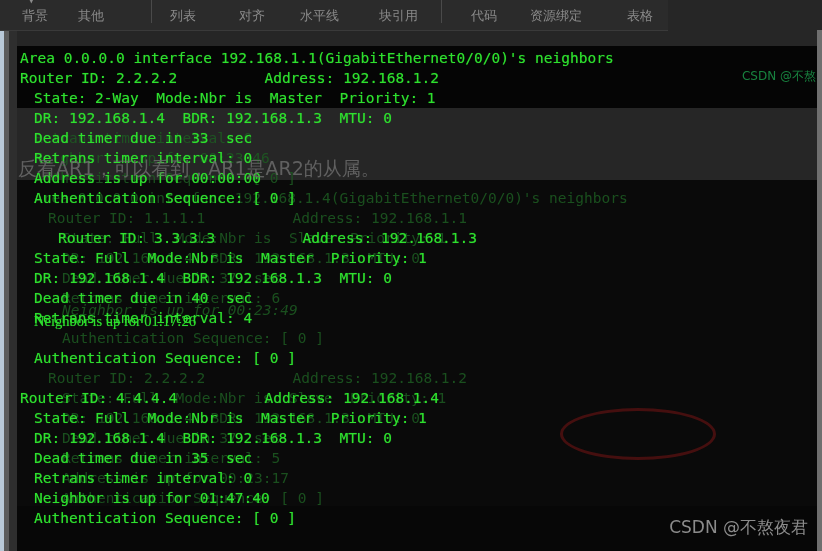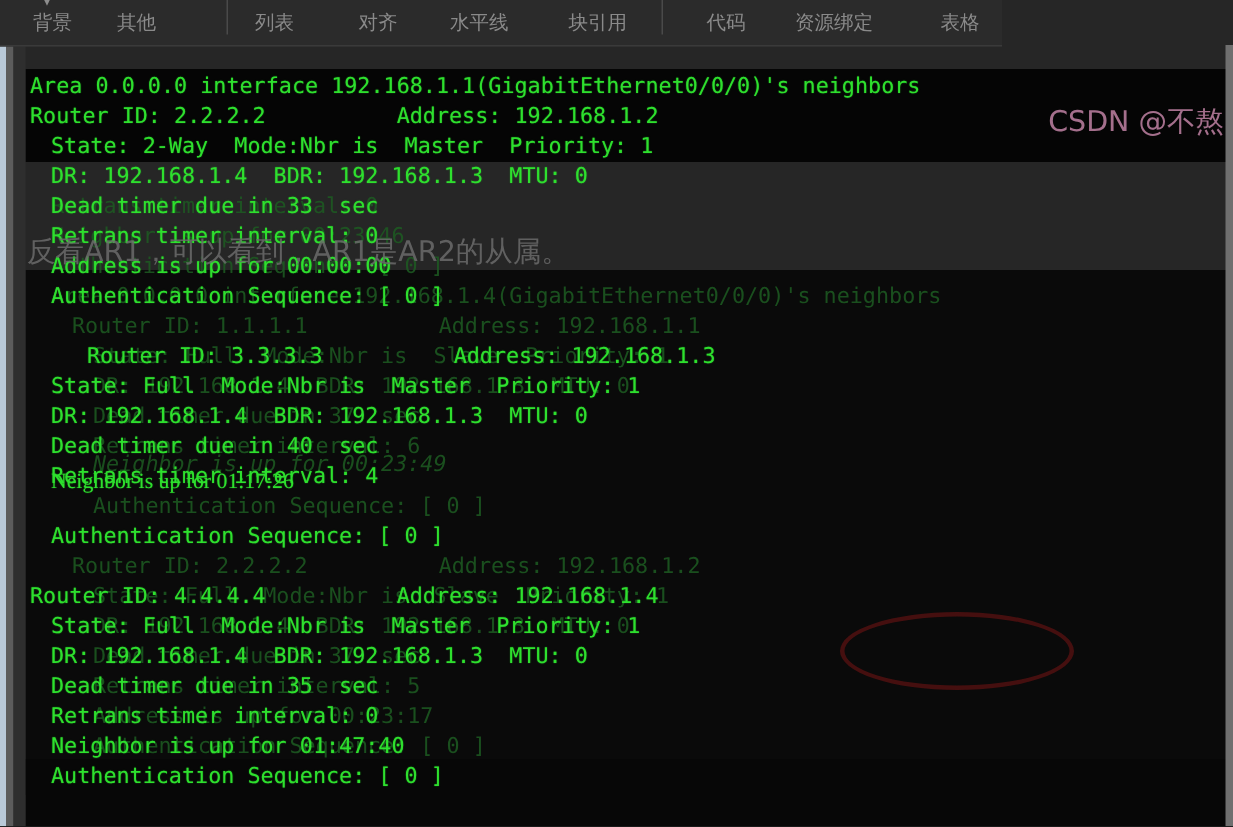--- a/index.html
+++ b/index.html
@@ -191,22 +191,22 @@
   .wm {
     position: absolute;
     z-index: 7;
     font-family: "DejaVu Sans", "Liberation Sans", sans-serif;
     white-space: nowrap;
     pointer-events: none;
   }
   .wm-top {
     right: 6px;
     top: 38px;
-    font-size: 19px;
-    color: #f9a8d4;
+    font-size: 12px;
+    color: #22c55e;
     opacity: 0.65;
   }
   .wm-bottom {
     right: 14px;
     bottom: 12px;
     font-size: 17px;
     color: #9a9a9a;
     opacity: 0.9;
   }
 
@@ -311,16 +311,17 @@
         <div class="line" style="left: 34px; top: 438px;">Retrans timer interval: 0</div>
         <div class="line" style="left: 34px; top: 458px;">Neighbor is up for 01:47:40</div>
         <div class="line" style="left: 34px; top: 478px;">Authentication Sequence: [ 0 ]</div>
       </div>
 
     <div class="line" style="left:20px; top:500px;"><span>[R1]</span><span class="cursor"></span></div>
 
     <div class="cn-note">反看AR1，可以看到，AR1是AR2的从属。</div>
 
     <div class="wm wm-top">CSDN @不熬</div>
+    <div class="wm wm-bottom">CSDN @不熬夜君</div>
 
     <div class="right-strip"></div>
   </div>
 </div>
 
 </body></html>

